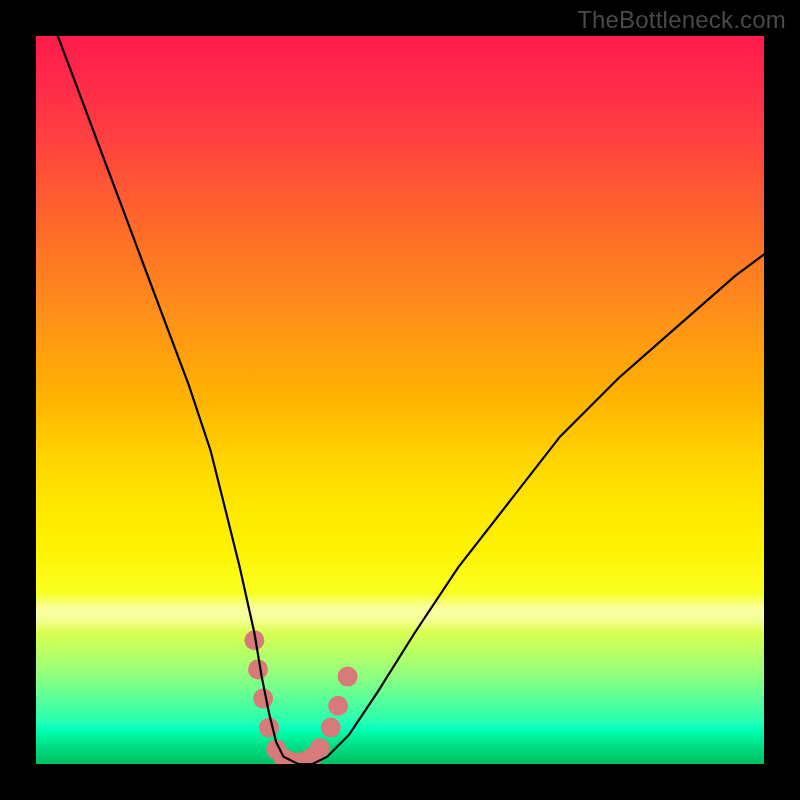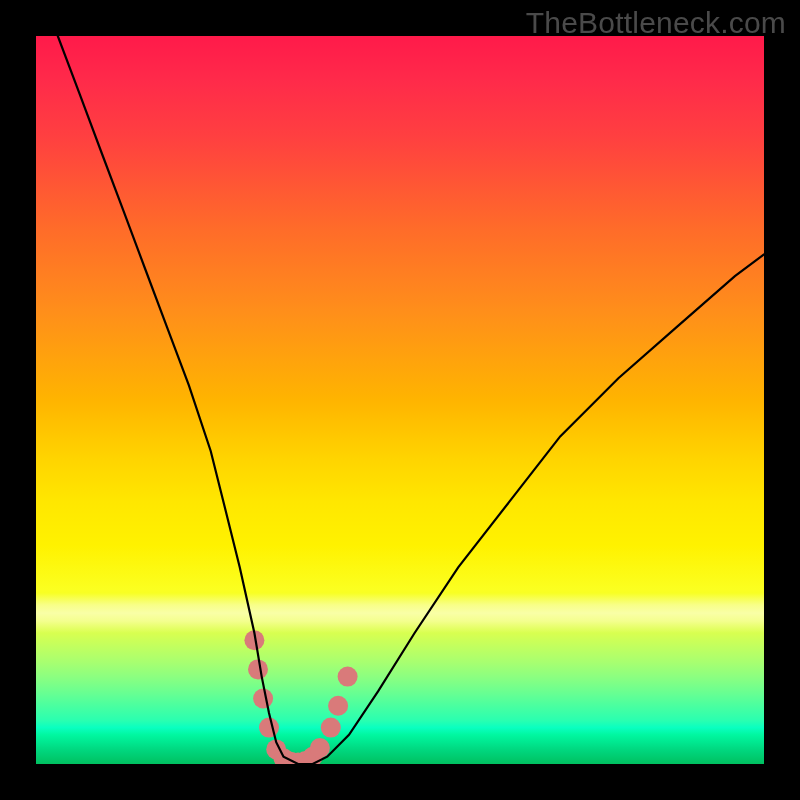--- a/index.html
+++ b/index.html
@@ -79,21 +79,21 @@
     top: 0;
     left: 0;
     width: 100%;
     height: 100%;
   }
   .watermark {
     position: absolute;
     top: 6px;
     right: 14px;
     color: #4a4a4a;
-    font-size: 30px;
+    font-size: 24px;
     font-weight: 500;
     letter-spacing: 0.2px;
   }
 </style>
 </head>
 <body>
 
 <div class="frame">
 
   <div class="plot-area">

